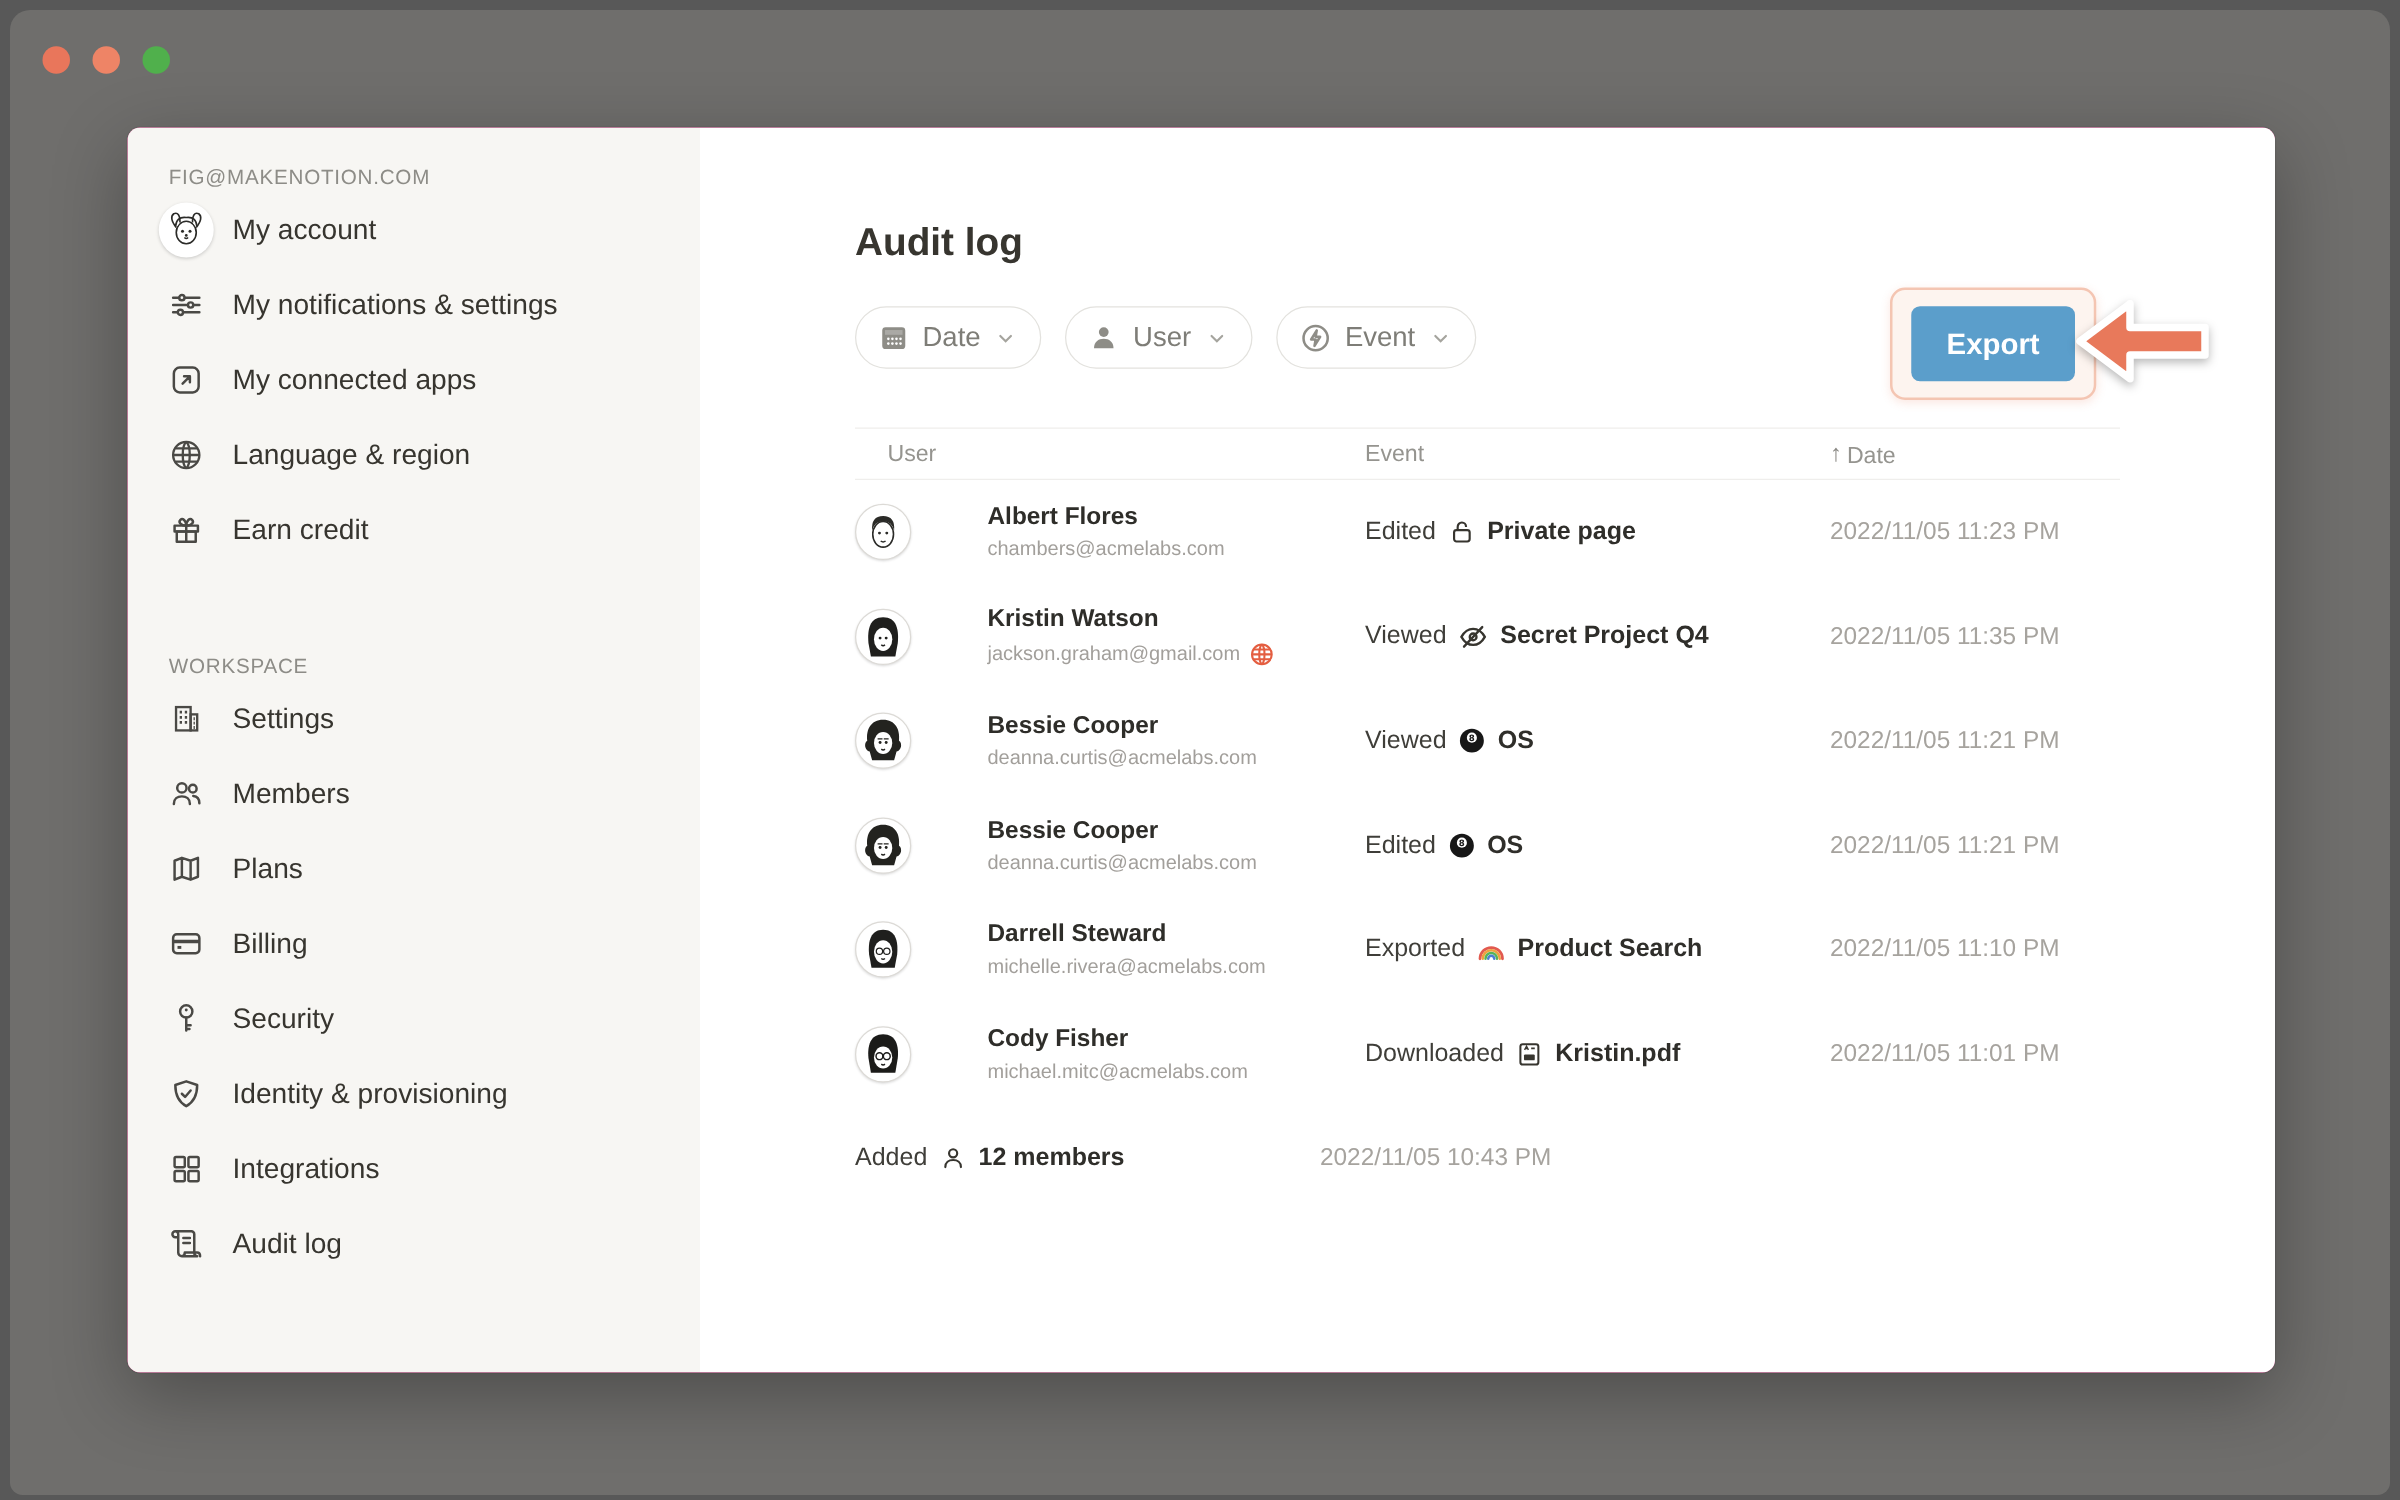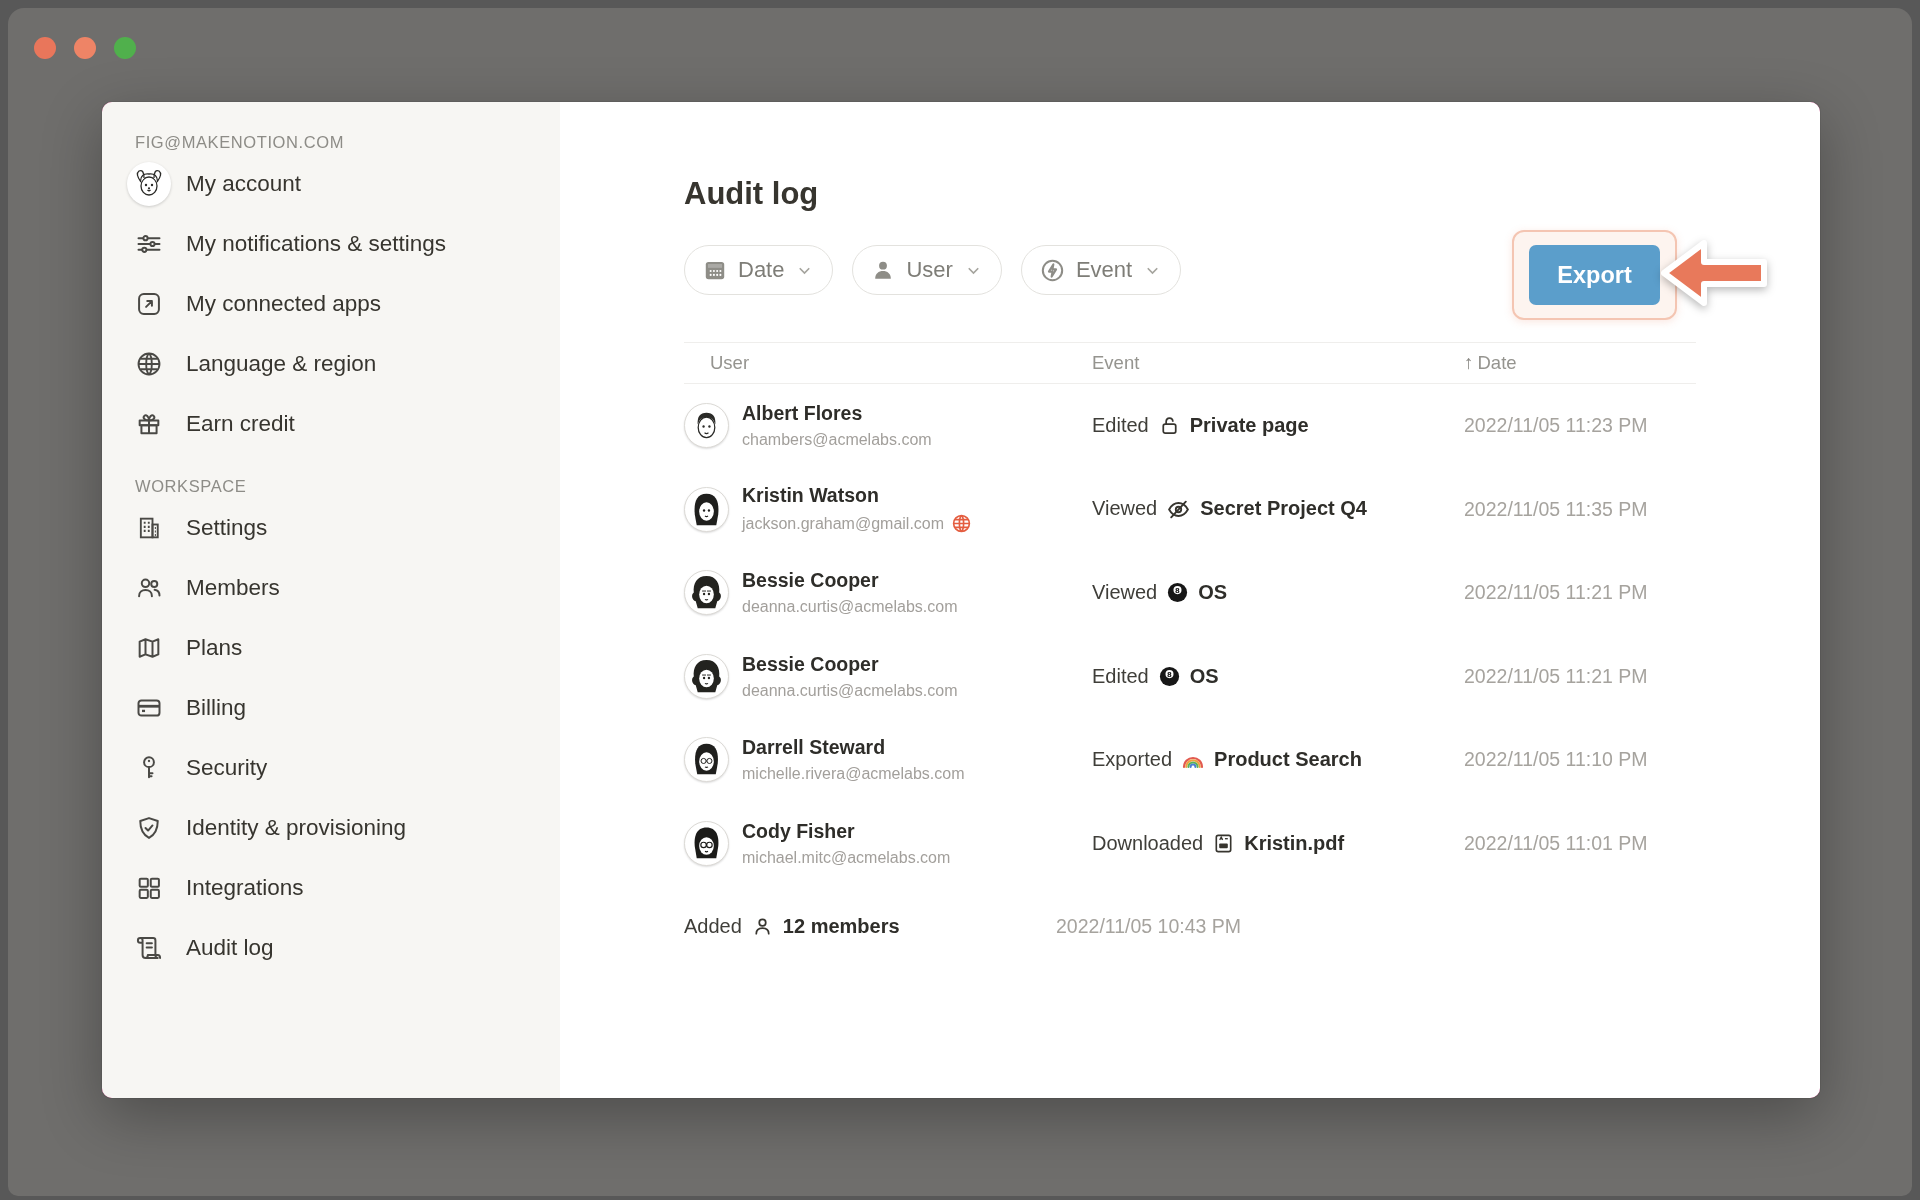--- a/index.html
+++ b/index.html
@@ -14,21 +14,21 @@
 
   .card { position:absolute; left:94px; top:94px; width:1718px; height:996px;
           background:#ec4899; border-radius:10px; overflow:hidden;
           box-shadow:0 18px 60px rgba(0,0,0,0.30), 0 0 0 1px rgba(0,0,0,0.06); }
 
   
   .sidebar { position:absolute; left:0; top:0; width:458px; height:100%;
              background:#f7f6f3; padding:28px 0 0 30px; }
   .side-label { font-size:16.5px; letter-spacing:0.6px; color:#8d8c87; height:24px;
                 display:flex; align-items:center; margin-left:3px; }
-  .side-label.ws { margin-top:20px; }
+  .side-label.ws { margin-top:67px; }
   .side-item { height:60px; display:flex; align-items:center; cursor:pointer; }
   .side-ico { width:34px; height:34px; display:flex; align-items:center; justify-content:center;
               flex:0 0 34px; color:#4a4945; }
   .side-ico svg { width:28px; height:28px; }
   .side-item .lbl { margin-left:20px; font-size:22.5px; color:#37352f; }
   .acct-avatar { width:44px; height:44px; border-radius:50%; background:#fff; flex:0 0 44px;
                  box-shadow:0 1px 3px rgba(0,0,0,0.18); margin-left:-5px; margin-right:-5px;
                  display:flex; align-items:center; justify-content:center; }
 
   
@@ -55,21 +55,21 @@
   .table { position:absolute; left:124px; top:240px; width:1012px; }
   .thead { display:flex; align-items:center; height:42px;
            border-top:1px solid #efeeec; border-bottom:1px solid #efeeec;
            font-size:18.5px; color:#95948f; }
   .col-user { width:408px; } .col-event { width:372px; } .col-date { flex:1; }
   .thead .col-user { padding-left:26px; }
   .sort { display:inline-flex; align-items:center; gap:4px; cursor:pointer; }
   .sort .arr { font-size:19px; color:#8a8984; }
 
   .trow { display:flex; align-items:center; height:83.5px; }
-  .ucell { display:flex; align-items:center; }
+  .ucell { display:flex; align-items:center;gap:48px; }
   .avatar { width:45px; height:45px; border-radius:50%; background:#fff; flex:0 0 45px;
             border:1px solid #dcdad6; box-shadow:0 1px 2px rgba(0,0,0,0.14); overflow:hidden;
             display:flex; align-items:center; justify-content:center; }
   .avatar svg { width:43px; height:43px; }
   .uinfo { margin-left:13px; }
   .uname { font-size:19.5px; font-weight:bold; color:#2e2d29; margin-bottom:6px; }
   .uemail { font-size:16px; color:#a29f9b; display:flex; align-items:center; gap:7px;text-align:right; }
   .ecell { display:flex; gap:9px; font-size:20px; color:#3f3e39; }
   .ecell b { color:#2f2e2a; }
   .ecell .e-ico { display:flex; }

